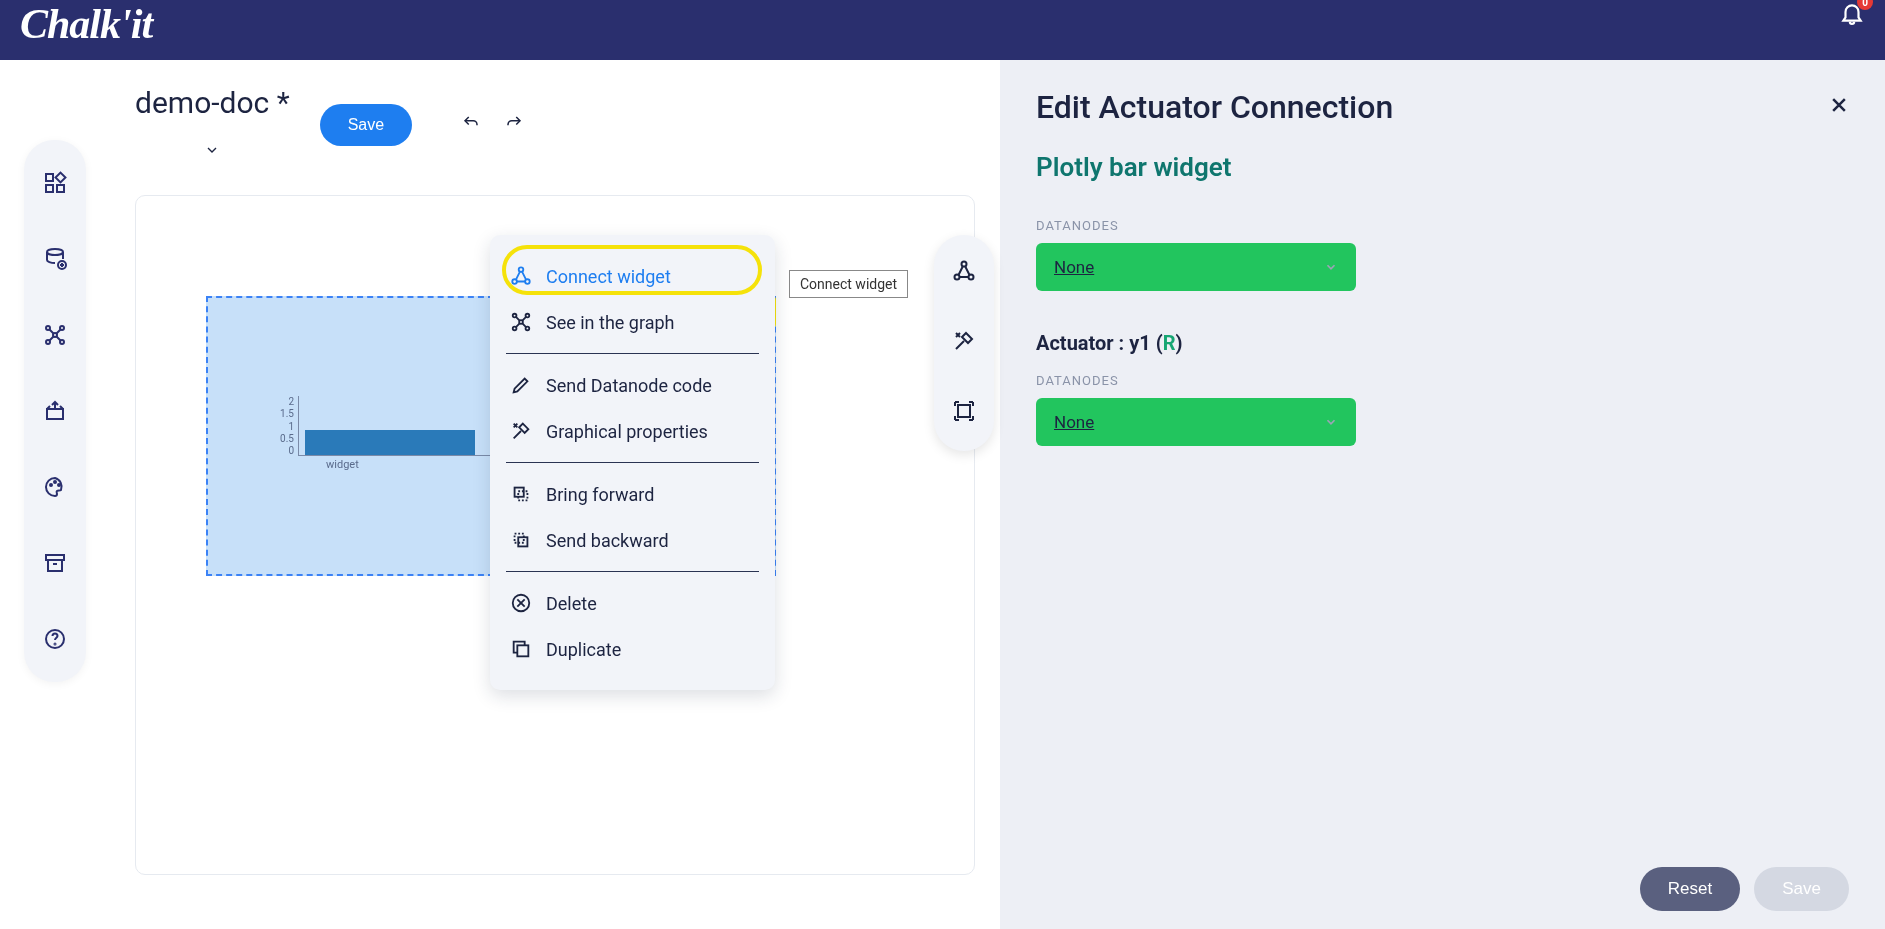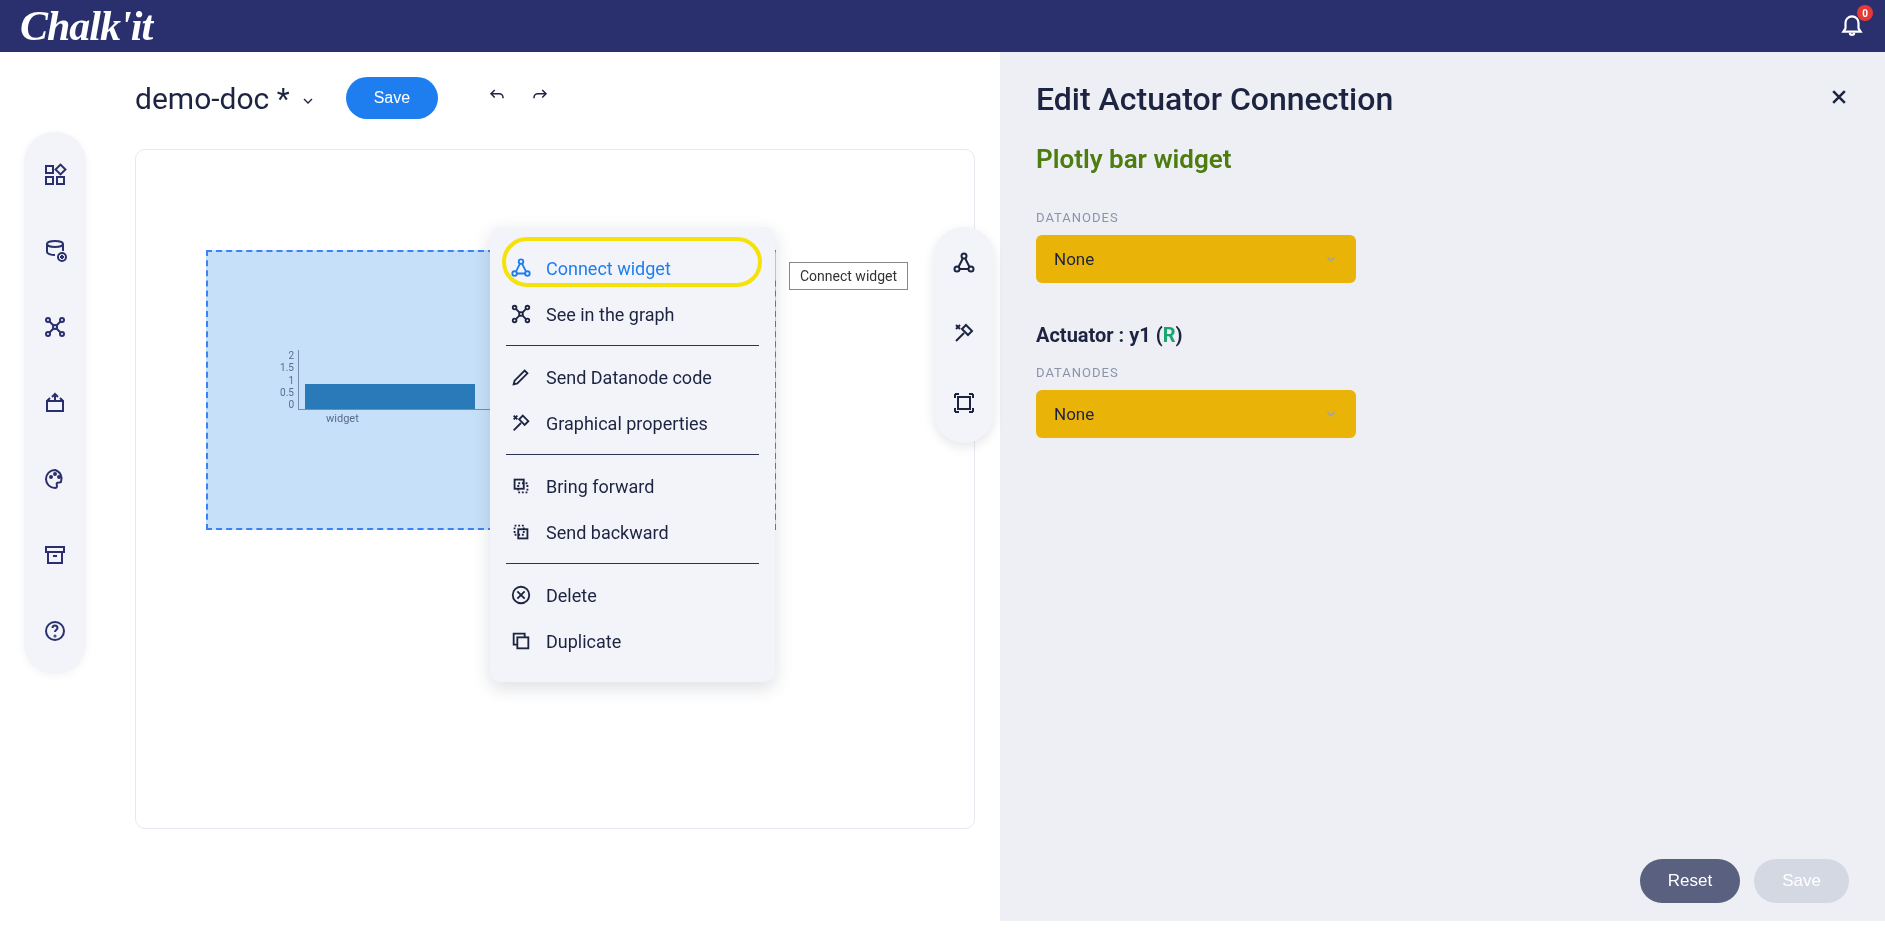--- a/index.html
+++ b/index.html
@@ -1,23 +1,23 @@
 <!DOCTYPE html>
 <html><head>
 <meta charset="utf-8">
 <style>
   * { box-sizing: border-box; margin: 0; padding: 0; }
   html, body { width: 1885px; height: 929px; font-family: -apple-system, BlinkMacSystemFont, "Segoe UI", Roboto, sans-serif; background: #fff; overflow: hidden;}
   
   
   .header {
-    height: 52px;
+    height: 60px;
     background: #2a2f6e;
     display: flex;
-    align-items: center;
+    align-items: flex-start;
     justify-content: space-between;
     padding: 0 20px;
   }
   .logo {
     font-family: 'Brush Script MT', cursive;
     font-style: italic;
     font-weight: bold;
     font-size: 42px;
     color: #fff;
     letter-spacing: -1px;
@@ -64,21 +64,21 @@
     flex: 0 0 890px;
     position: relative;
     padding-top: 25px;
   }
   .doc-bar {
     display:flex;
     align-items:center;
     gap: 30px;
     padding-left: 25px;
   }
-  .doc-title { font-size: 30px; color: #1d2441; display:flex; align-items:center; gap:10px;}
+  .doc-title { font-size: 30px; color: #1d2441; display:flex; align-items:center; gap:10px;flex-direction:column;}
   .doc-caret svg { width:16px; height:16px; stroke:#1d2441; stroke-width:2; fill:none;}
   .save-btn {
     background: #1e7ef0; color:#fff; border:none; border-radius: 24px;
     padding: 12px 28px; font-size:16px; font-weight:500;
   }
   .undo-redo { display:flex; gap: 25px; margin-left:20px;}
   .undo-redo svg { width:18px; height:18px; stroke:#1d2441; stroke-width:2; fill:none;}
 
   
   .canvas-frame {
@@ -170,29 +170,29 @@
     flex: 1;
     background: #edeff5;
     padding: 28px 36px 18px 36px;
     display:flex;
     flex-direction:column;
     position: relative;
   }
   .rp-header { display:flex; justify-content:space-between; align-items:center; margin-bottom: 26px;}
   .rp-title { font-size:32px; color:#1d2441; font-weight:500;}
   .rp-close svg { width:20px; height:20px; stroke:#1d2441; stroke-width:3;}
-  .rp-widget-name { font-size:26px; color:#4d7c0f; font-weight:600; margin-bottom: 36px;}
+  .rp-widget-name { font-size:26px; color:#0f766e; font-weight:600; margin-bottom: 36px;}
   .actuator-row { font-size:20px; font-weight:700; color:#1d2441; margin-bottom:18px;}
   .actuator-row .paren { font-weight:700;}
   .actuator-row .tag-r { color:#17a673; font-weight:700;}
   .dn-label { font-size:13px; letter-spacing:1px; color:#8a93a8; margin-bottom:10px;}
   .select-box {
-    background:#eab308; border-radius:6px; height:48px; width:320px;
+    background:#22c55e; border-radius:6px; height:48px; width:320px;
     display:flex; align-items:center; justify-content:space-between;
-    padding: 0 18px; color:#1d2441; font-size:17px; margin-bottom:40px;
+    padding: 0 18px; color:#1d2441; font-size:17px; margin-bottom:40px;text-decoration:underline;
   }
   .select-box svg { width:14px; height:14px; stroke:#9aa4b5; fill:none; stroke-width:3;}
 
   .rp-footer {
     margin-top:auto;
     display:flex; justify-content:flex-end; gap:14px;
   }
   .btn-reset { background:#5a607f; color:#fff; border:none; border-radius:24px; padding:3px 28px; font-size:17px;}
   .btn-save-panel { background:#d4d8e2; color:#fff; border:none; border-radius:24px; padding:12px 28px; font-size:17px;}
 

